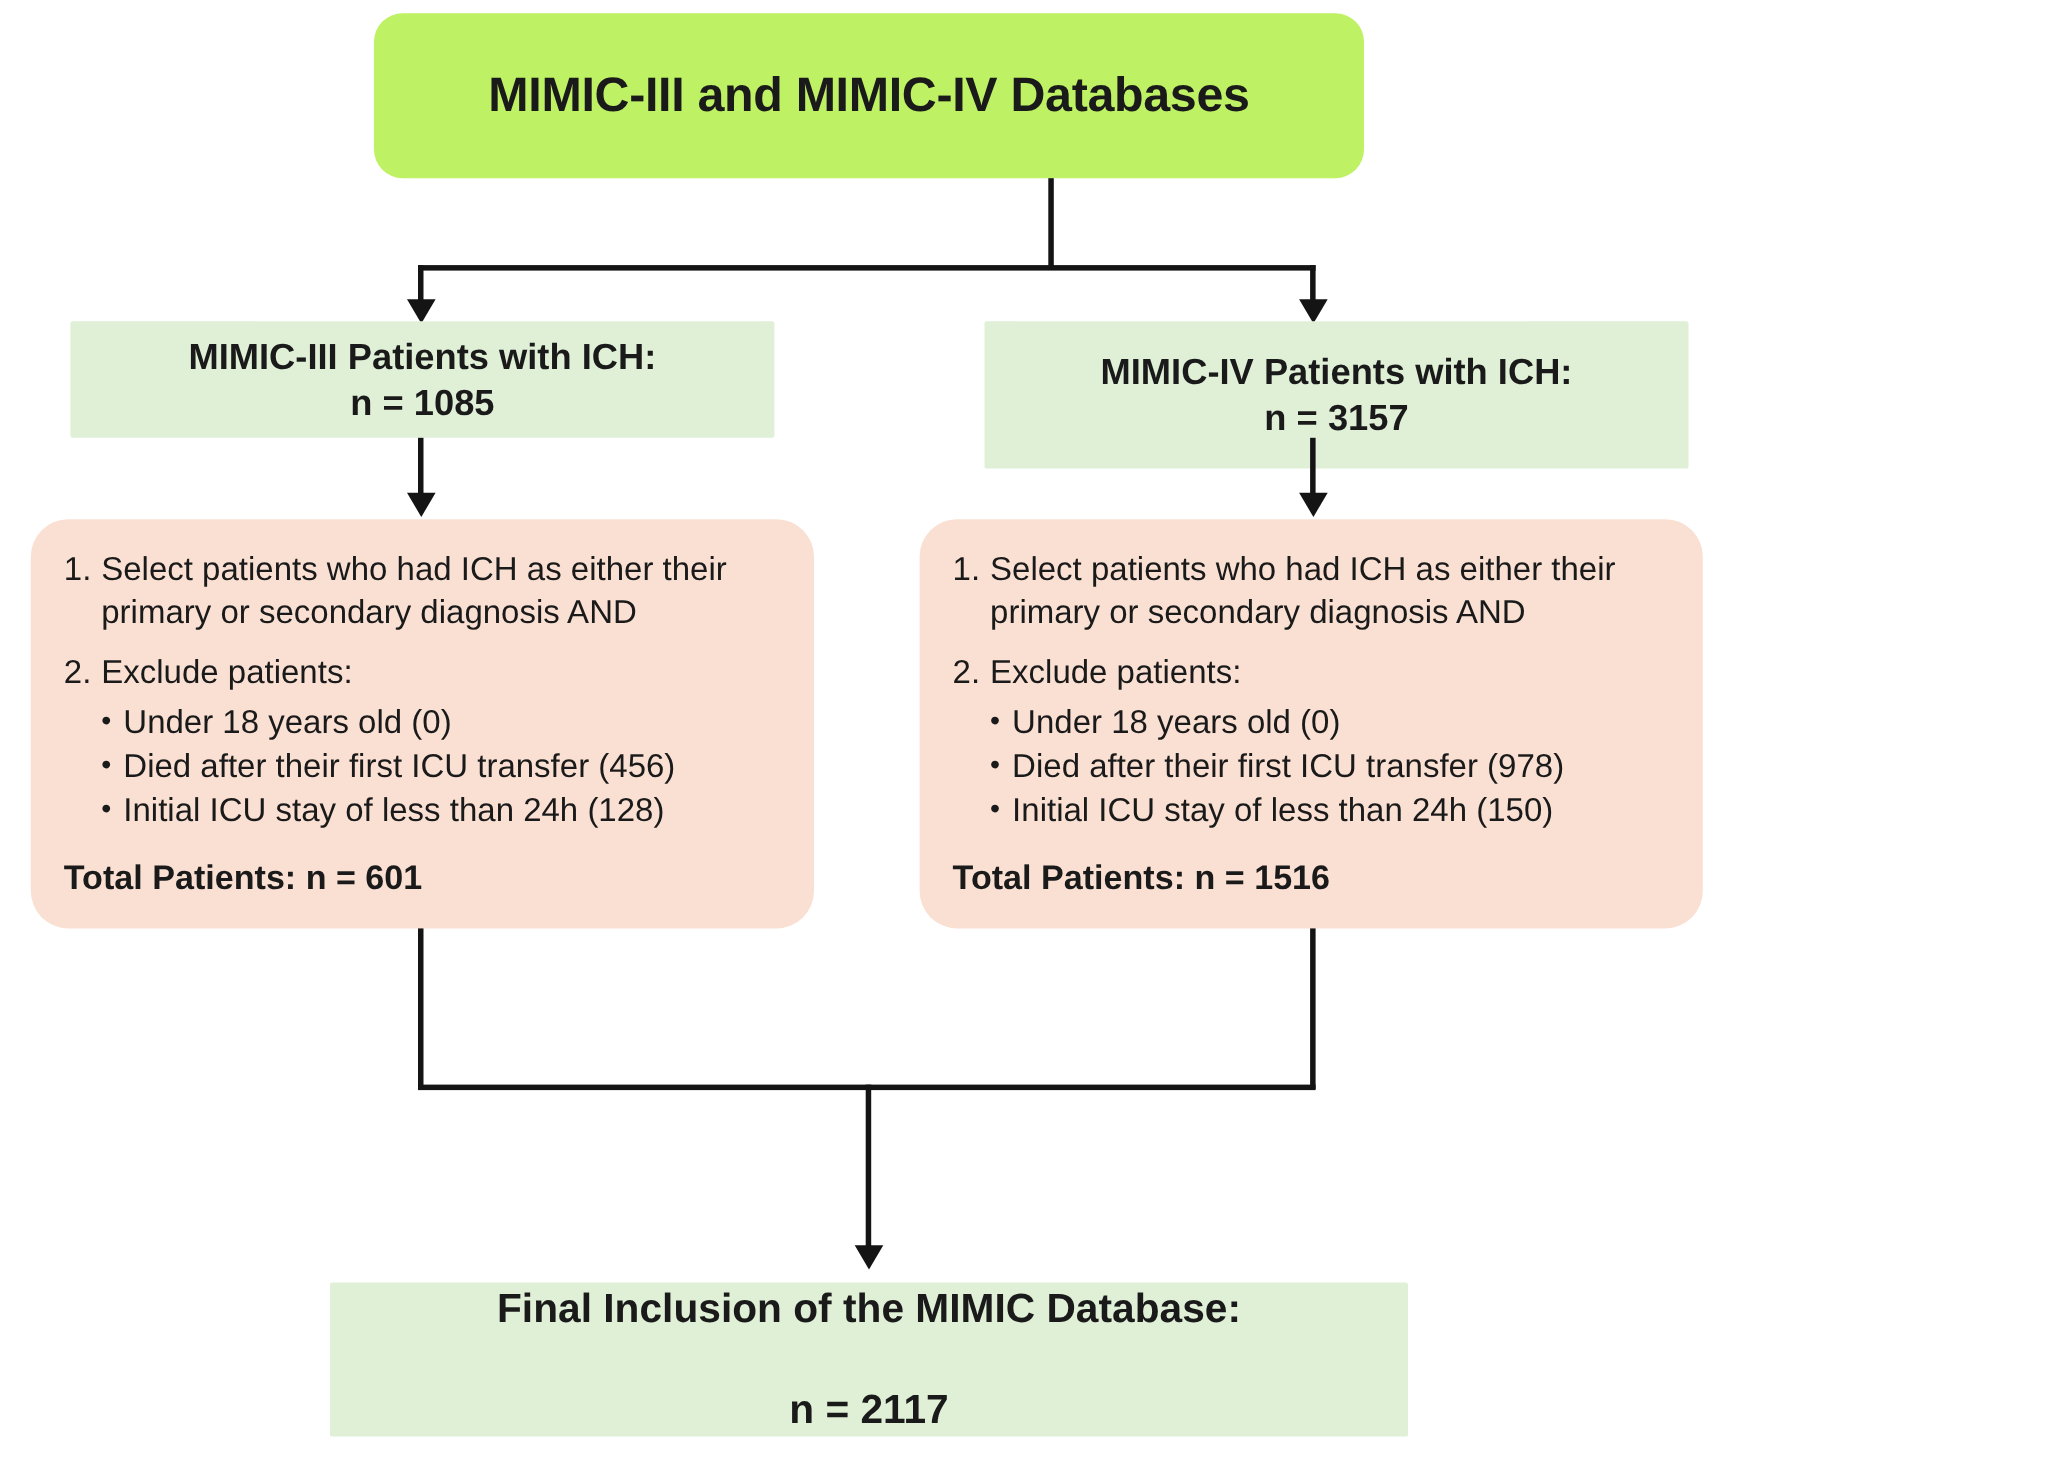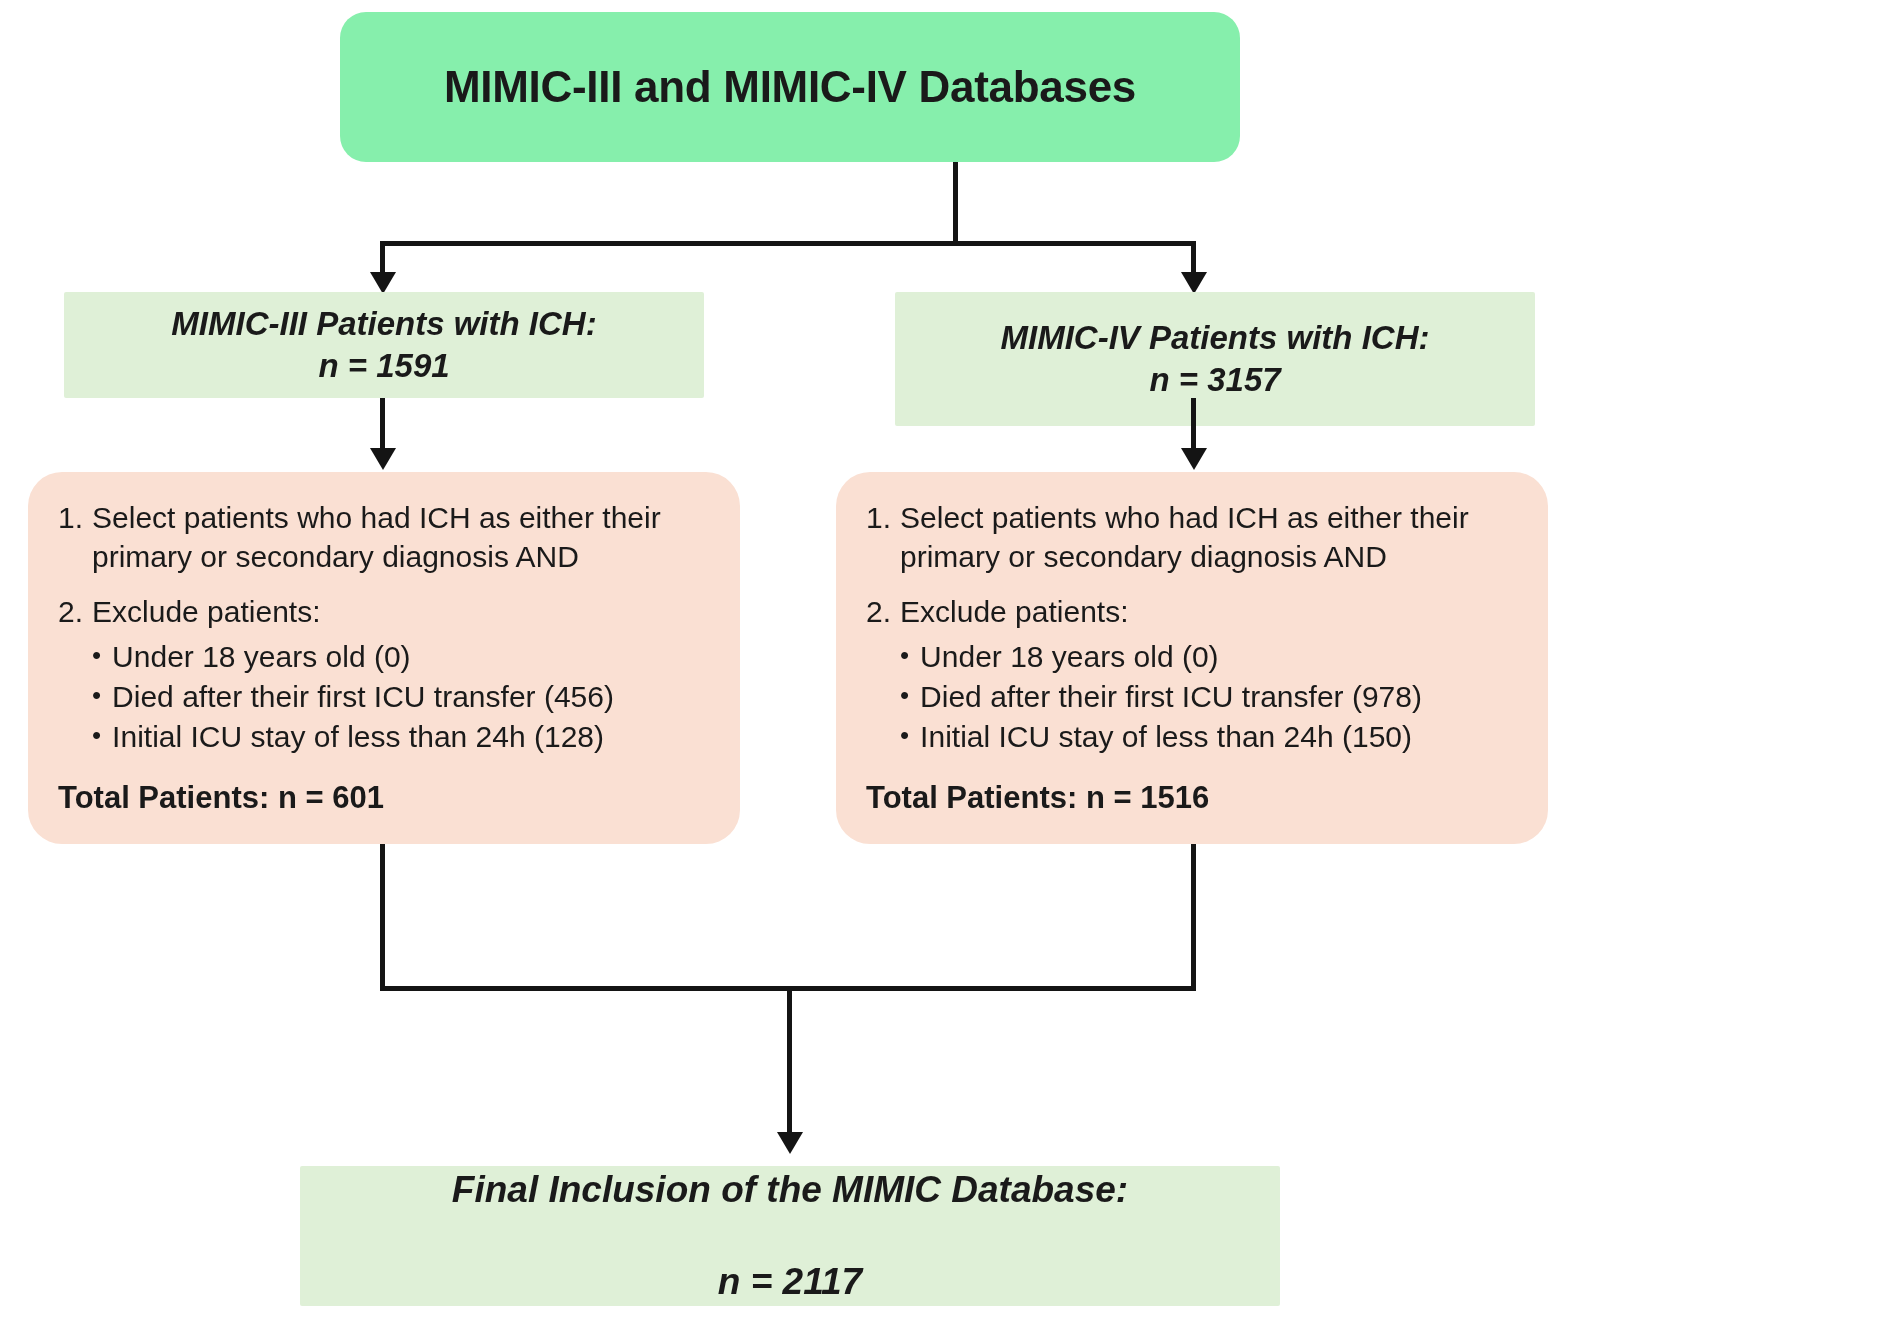--- a/index.html
+++ b/index.html
@@ -5,26 +5,26 @@
   html,body{margin:0;padding:0;background:#ffffff;}
   body{font-family:"Liberation Sans",sans-serif;color:#1a1a1a;}
   #stage{position:relative;width:1883px;height:1331px;background:#ffffff;overflow:hidden;}
 
   .box{position:absolute;box-sizing:border-box;display:flex;flex-direction:column;
        align-items:center;justify-content:center;text-align:center;}
 
   
   #top-box{
     left:340px;top:12px;width:900px;height:150px;
-    background:#86efac;border-radius:26px;
+    background:#bef264;border-radius:26px;
   }
   #top-box .title{font-size:44px;font-weight:bold;letter-spacing:-0.3px;}
 
   
-  .green-box{background:#dff0d7;border-radius:2px;font-style:italic;}
+  .green-box{background:#dff0d7;border-radius:2px;}
   #green-left{left:64px;top:292px;width:640px;height:106px;}
   #green-right{left:895px;top:292px;width:640px;height:134px;}
   .green-box .line{font-size:33px;font-weight:bold;line-height:1.28;}
 
   
   .pink-box{
     background:#fae0d3;border-radius:34px;
     align-items:flex-start;justify-content:flex-start;text-align:left;
     padding:26px 30px 18px 30px;
   }
@@ -62,21 +62,21 @@
 
   <div class="vline" style="left:953px;top:162px;height:82px;"></div>
   <div class="hline" style="left:380px;top:241px;width:816px;"></div>
   <div class="vline" style="left:380px;top:241px;height:44px;"></div>
   <div class="vline" style="left:1191px;top:241px;height:44px;"></div>
   <div class="arrowhead" style="left:370px;top:272px;"></div>
   <div class="arrowhead" style="left:1181px;top:272px;"></div>
 
   <div id="green-left" class="box green-box">
     <div class="line">MIMIC-III Patients with ICH:</div>
-    <div class="line">n = 1591</div>
+    <div class="line">n = 1085</div>
   </div>
 
   <div id="green-right" class="box green-box">
     <div class="line">MIMIC-IV Patients with ICH:</div>
     <div class="line">n = 3157</div>
   </div>
 
   <div class="vline" style="left:380px;top:398px;height:56px;"></div>
   <div class="arrowhead" style="left:370px;top:448px;"></div>
   <div class="vline" style="left:1191px;top:398px;height:56px;"></div>

